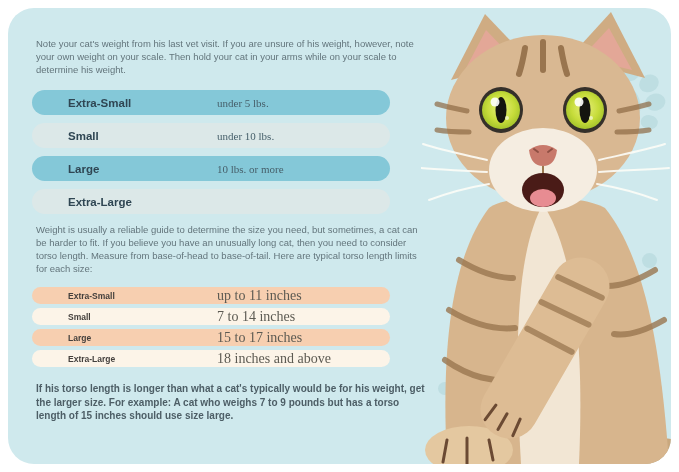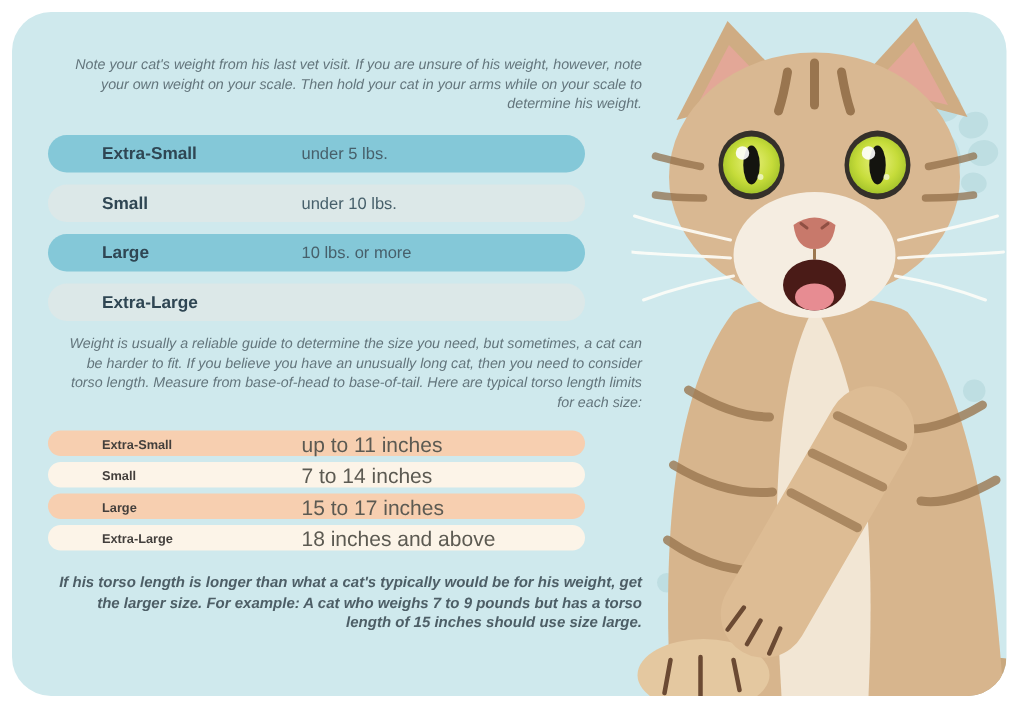--- a/index.html
+++ b/index.html
@@ -30,24 +30,23 @@
   .content { position:absolute; left:24px; top:0; width:400px; padding-top:20px; }
 
   h1.title {
     font-family:"DejaVu Sans", sans-serif;
     font-size:23px; font-weight:800; letter-spacing:-0.5px;
     color:var(--title-text, #3F4447);
     text-align:center; line-height:1.2;
   }
 
   p.body {
-    font-size:9.5px; line-height:13px; text-align:right;
+    font-size:9.5px; line-height:13px; text-align:left;
     color:var(--body-text, #63757C);
     margin:9px 4px 0 4px;
-    font-style:italic;
   }
   p.footnote {
     font-weight:bold; font-size:10px; line-height:13.5px;
     color:var(--footnote-text, #4D5E66);
     margin-top:15px;
   }
 
   .table { margin-top:14px; width:358px; }
   .table.torso { margin-top:12px; }
 
@@ -62,22 +61,23 @@
   .w-odd  { background:var(--teal-row, #84C8D8); }
   .w-even { background:var(--teal-row-alt, #DCE8E8); }
   .t-odd  { background:var(--peach-row, #F7CFB0); }
   .t-even { background:var(--peach-row-alt, #FCF4E8); }
 
   .row .size {
     position:absolute; left:36px;
     font-weight:bold; color:var(--label-text, #2F4653);
   }
   .row .limit {
-    position:absolute; left:169px;
+    position:absolute; left:185px;
     color:var(--value-text, #47606B);
+    font-family:Liberation Serif, serif;
   }
   .table.weight .size  { font-size:11.5px; }
   .table.weight .limit { font-size:11px; }
   .table.torso  .size  { font-size:8.5px; color:var(--torso-label-text, #433F3C); }
   .table.torso  .limit { font-size:14px; color:var(--torso-value-text, #5C5A52); }
 </style>
 </head>
 <body>
 
 <div class="page">

